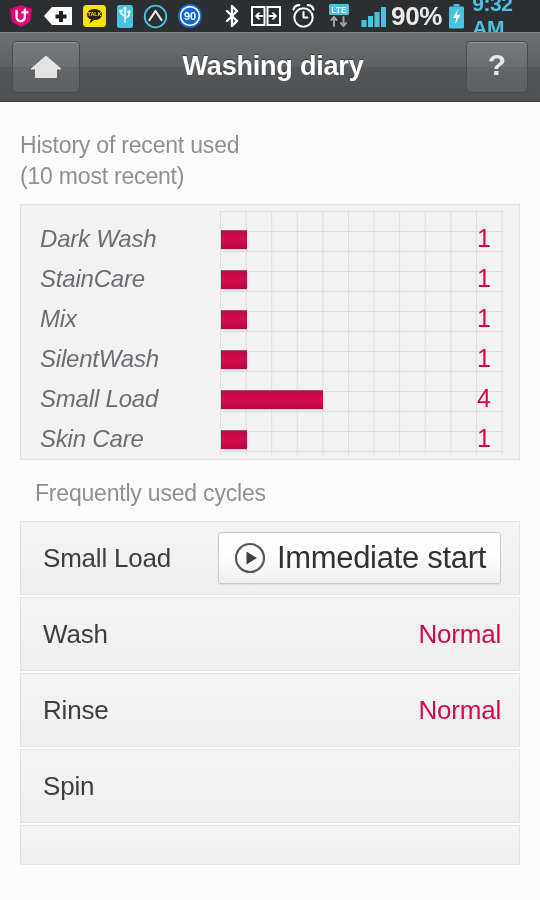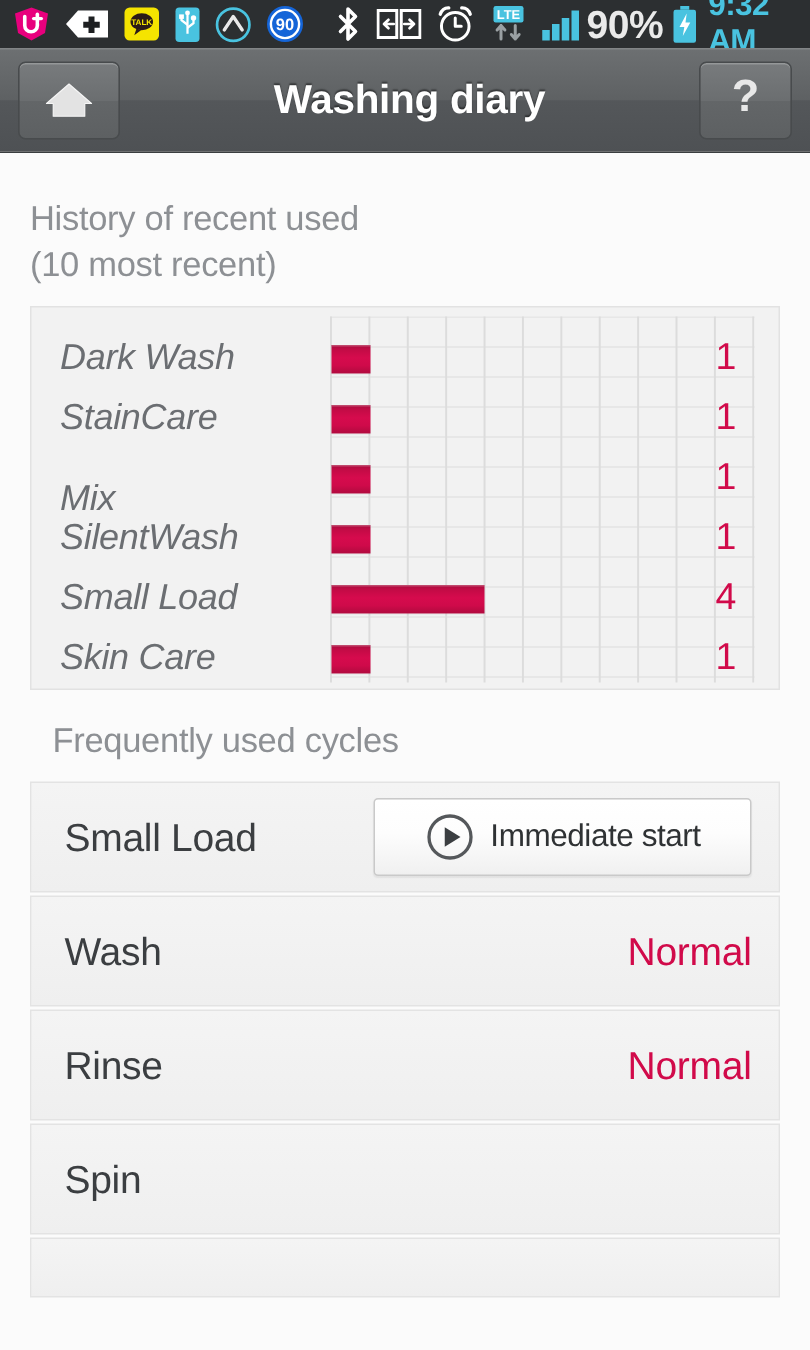--- a/index.html
+++ b/index.html
@@ -218,21 +218,21 @@
     box-shadow: 0 1px 1px rgba(0,0,0,0.06);
     display: flex;
     align-items: center;
     justify-content: center;
     gap: 10px;
     padding: 0 14px;
     cursor: pointer;
   }
   #immediate-start-label {
     color: #2f3234;
-    font-size: 21px;
+    font-size: 31px;
     letter-spacing: -0.3px;
     white-space: nowrap;
   }
   .partial-row { height: 40px; overflow: hidden; }
 </style>
 </head>
 <body>
 
 <div id="status-bar">
   <div id="status-left">
@@ -346,21 +346,21 @@
         <div class="chart-row" style="top: 14px;">
           <div class="chart-label" style="color: rgb(107, 110, 114);">Dark Wash</div>
         </div>
         <div class="bar" style="left: 200px; top: 24.5px; width: 25.6px;"></div>
         <div class="bar-value" style="color: rgb(209, 10, 74); left: 443px; top: 24px;">1</div>
         <div class="chart-row" style="top: 54px;">
           <div class="chart-label" style="color: rgb(107, 110, 114);">StainCare</div>
         </div>
         <div class="bar" style="left: 200px; top: 64.5px; width: 25.6px;"></div>
         <div class="bar-value" style="color: rgb(209, 10, 74); left: 443px; top: 64px;">1</div>
-        <div class="chart-row" style="top: 94px; margin-top: 14px;">
+        <div class="chart-row" style="top: 94px;">
           <div class="chart-label" style="color: rgb(107, 110, 114);">Mix</div>
         </div>
         <div class="bar" style="left: 200px; top: 104.5px; width: 25.6px;"></div>
         <div class="bar-value" style="color: rgb(209, 10, 74); left: 443px; top: 104px;">1</div>
         <div class="chart-row" style="top: 134px;">
           <div class="chart-label" style="color: rgb(107, 110, 114);">SilentWash</div>
         </div>
         <div class="bar" style="left: 200px; top: 144.5px; width: 25.6px;"></div>
         <div class="bar-value" style="color: rgb(209, 10, 74); left: 443px; top: 144px;">1</div>
         <div class="chart-row" style="top: 174px;">

